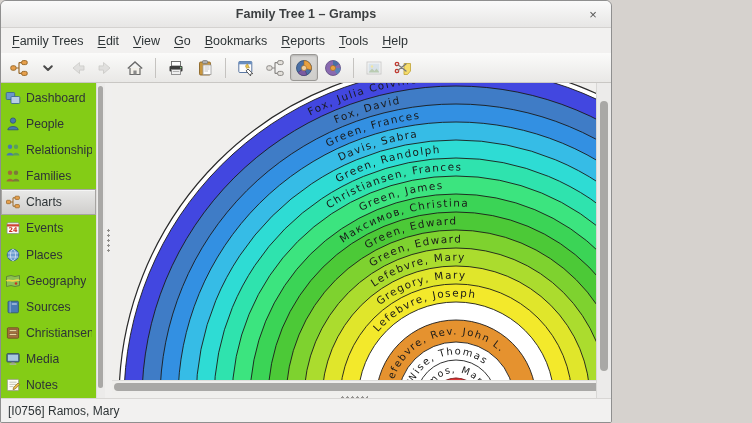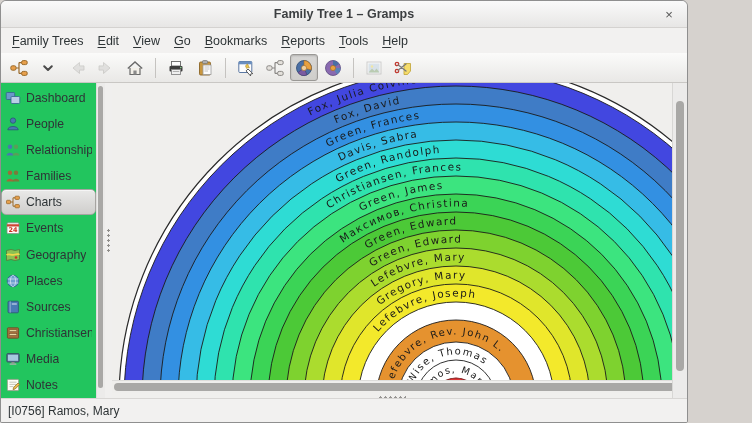--- a/index.html
+++ b/index.html
@@ -1,16 +1,16 @@
 <!DOCTYPE html>
 <html><head>
 <meta charset="utf-8">
 <style>
   html,body{margin:0;padding:0;background:#d6d2ce;font-family:"Liberation Sans",sans-serif;}
-  .window{width:688px;height:423px;box-sizing:border-box;border:1px solid #8f8f8f;border-radius:6px 6px 2px 2px;
+  .window{width:612px;height:423px;box-sizing:border-box;border:1px solid #8f8f8f;border-radius:6px 6px 2px 2px;
           background:#f2f1f0;overflow:hidden;display:flex;flex-direction:column;}
   
   .titlebar{height:26px;flex:0 0 26px;display:flex;align-items:center;justify-content:center;position:relative;
             background:linear-gradient(#fafafa,#e7e6e5);border-bottom:1px solid #d4d2d0;border-radius:5px 5px 0 0;}
   .title{font-size:12.5px;font-weight:bold;color:#3c3f41;}
   .close-btn{position:absolute;right:9px;top:4px;width:18px;height:18px;display:flex;align-items:center;justify-content:center;
              color:#555;font-size:13px;cursor:default;}
   
   .menubar{height:25px;flex:0 0 25px;display:flex;align-items:center;background:#f2f1f0;padding-left:4px;}
   .menu-item{font-size:12.5px;color:#2e3436;padding:3px 7px;border-radius:3px;}
@@ -18,23 +18,23 @@
   
   .toolbar{height:29px;flex:0 0 29px;display:flex;align-items:center;gap:1px;padding:0 4px;
            background:linear-gradient(#fbfbfa,#e9e8e6);border-bottom:1px solid #c9c7c4;}
   .tb-btn{width:26px;height:25px;display:flex;align-items:center;justify-content:center;border:1px solid transparent;border-radius:3px;}
   .tb-btn svg{width:20px;height:20px;}
   .tb-btn.active{background:linear-gradient(#d8d7d5,#cfcecb);border-color:#9a9895;box-shadow:inset 0 1px 2px rgba(0,0,0,.18);}
   .tb-btn.disabled{opacity:.45;}
   .tb-sep{width:1px;height:20px;background:#c5c3c0;margin:0 5px;}
   
   .body{flex:1;display:flex;min-height:0;}
-  .sidebar{width:95px;flex:0 0 95px;background:#22c55e;display:flex;flex-direction:column;padding-top:2px;}
+  .sidebar{width:95px;flex:0 0 95px;background:#84cc16;display:flex;flex-direction:column;padding-top:2px;}
   .sb-item{flex:1;display:flex;align-items:center;gap:5px;padding:0 3px;font-size:12.2px;color:#2e3436;border:1px solid transparent;}
-  .sb-item.selected{background:linear-gradient(#e9e9e8,#cfcecc);border-color:#a6a4a1;border-radius:5px;box-shadow:inset 0 1px 0 #f5f5f5;}
+  .sb-item.selected{background:linear-gradient(#e9e9e8,#cfcecc);border-color:#a6a4a1;border-radius:0;box-shadow:inset 0 1px 0 #f5f5f5;}
   .sb-ic{width:16px;height:16px;flex:0 0 16px;}
   .sb-ic svg{width:16px;height:16px;}
   .sb-label{white-space:nowrap;overflow:hidden;}
   .sb-scroll{width:8px;flex:0 0 8px;background:#ecebea;border-left:1px solid #dedddc;position:relative;}
   .sb-scroll .thumb{position:absolute;left:1px;top:3px;width:5px;height:96%;background:#a9a8a6;border-radius:3px;}
   .splitter{width:7px;flex:0 0 7px;background:#f0efee;display:flex;align-items:center;justify-content:center;}
   .splitter .dots{width:3px;height:26px;background-image:radial-gradient(circle,#8f8d8a 1px,transparent 1.2px);background-size:3px 5px;}
   .main{flex:1;display:flex;flex-direction:column;background:#f0efed;min-width:0;}
   .canvas{position:relative;height:297px;flex:0 0 297px;overflow:hidden;}
   .canvas svg.fan{position:absolute;left:0;top:0;}
@@ -213,33 +213,33 @@
         <div class="sb-item">
           <span class="sb-ic"><svg viewBox="0 0 16 16">
               <rect x="2" y="2.8" width="12" height="10.8" rx="1.2" fill="#fdfdfa" stroke="#8a8a8a" stroke-width="0.8"></rect>
               <path d="M2 5.4 h12" stroke="#cc4433" stroke-width="2.4"></path>
               <text x="8" y="11.8" font-size="6.5" font-weight="bold" fill="#cc3322" text-anchor="middle" font-family="DejaVu Sans,sans-serif">24</text>
             </svg></span>
           <span class="sb-label">Events</span>
         </div>
         <div class="sb-item">
           <span class="sb-ic"><svg viewBox="0 0 16 16">
+              <circle cx="8" cy="8" r="5.8" fill="#6f9fd0" stroke="#2f5f8f" stroke-width="0.8"></circle>
+              <ellipse cx="8" cy="8" rx="2.6" ry="5.8" fill="none" stroke="#dce8f4" stroke-width="0.7"></ellipse>
+              <path d="M2.6 6 h10.8 M2.6 10 h10.8" stroke="#dce8f4" stroke-width="0.7" fill="none"></path>
+            </svg></span>
+          <span class="sb-label">Places</span>
+        </div>
+        <div class="sb-item">
+          <span class="sb-ic"><svg viewBox="0 0 16 16">
               <path d="M1.5 3.5 L6 2.5 L10 3.5 L14.5 2.5 V12.5 L10 13.5 L6 12.5 L1.5 13.5 Z" fill="#8cc152" stroke="#55783a" stroke-width="0.8"></path>
               <path d="M1.5 8 C4 6 7 9 10 7.5 C12 6.6 13.5 7.5 14.5 7" stroke="#f0d848" stroke-width="1.6" fill="none"></path>
               <circle cx="11" cy="10.5" r="1.3" fill="#cc3322"></circle>
             </svg></span>
           <span class="sb-label">Geography</span>
-        </div>
-        <div class="sb-item">
-          <span class="sb-ic"><svg viewBox="0 0 16 16">
-              <circle cx="8" cy="8" r="5.8" fill="#6f9fd0" stroke="#2f5f8f" stroke-width="0.8"></circle>
-              <ellipse cx="8" cy="8" rx="2.6" ry="5.8" fill="none" stroke="#dce8f4" stroke-width="0.7"></ellipse>
-              <path d="M2.6 6 h10.8 M2.6 10 h10.8" stroke="#dce8f4" stroke-width="0.7" fill="none"></path>
-            </svg></span>
-          <span class="sb-label">Places</span>
         </div>
         <div class="sb-item">
           <span class="sb-ic"><svg viewBox="0 0 16 16">
               <rect x="3" y="2.2" width="10.4" height="11.6" rx="1" fill="#4a7ab5" stroke="#2d5176" stroke-width="0.8"></rect>
               <rect x="4.6" y="2.2" width="1.2" height="11.6" fill="#ffffff" opacity="0.35"></rect>
               <rect x="6.8" y="4.5" width="5" height="1" fill="#dce6f2"></rect>
             </svg></span>
           <span class="sb-label">Sources</span>
         </div>
         <div class="sb-item">

